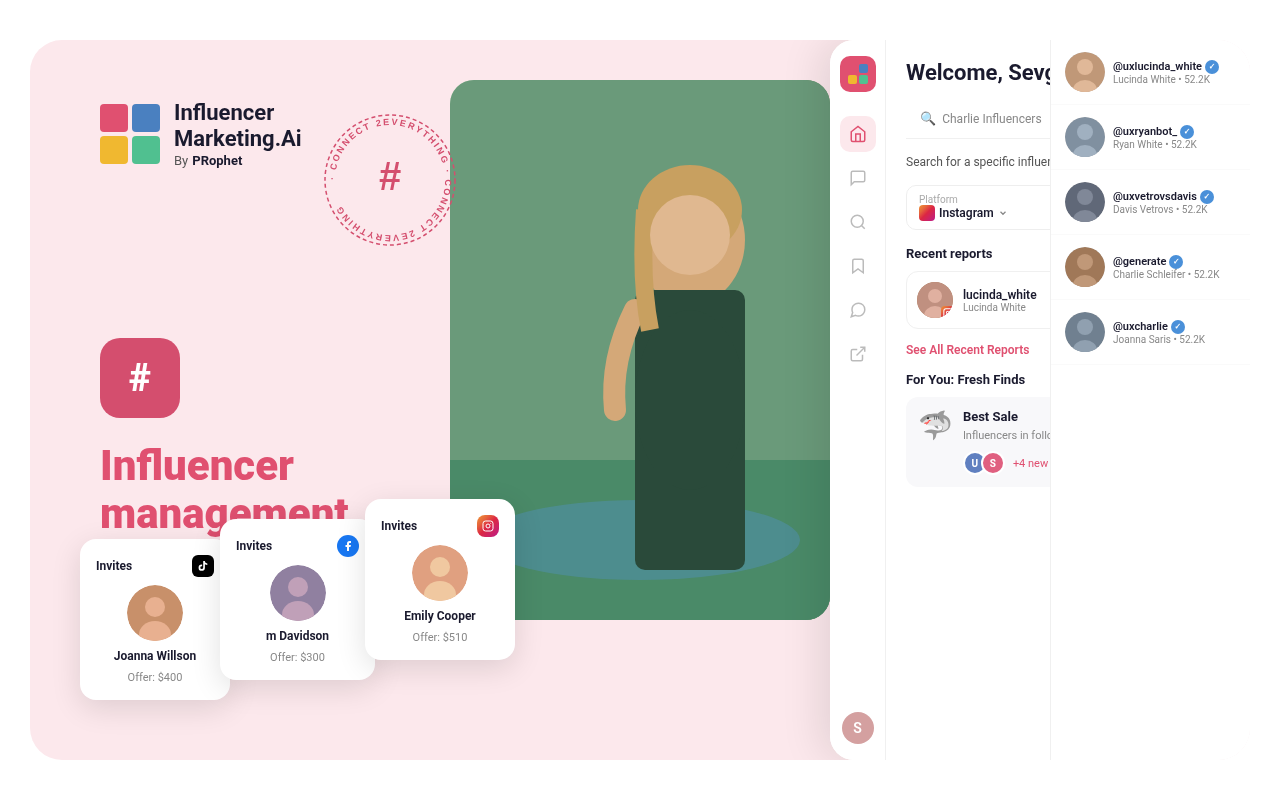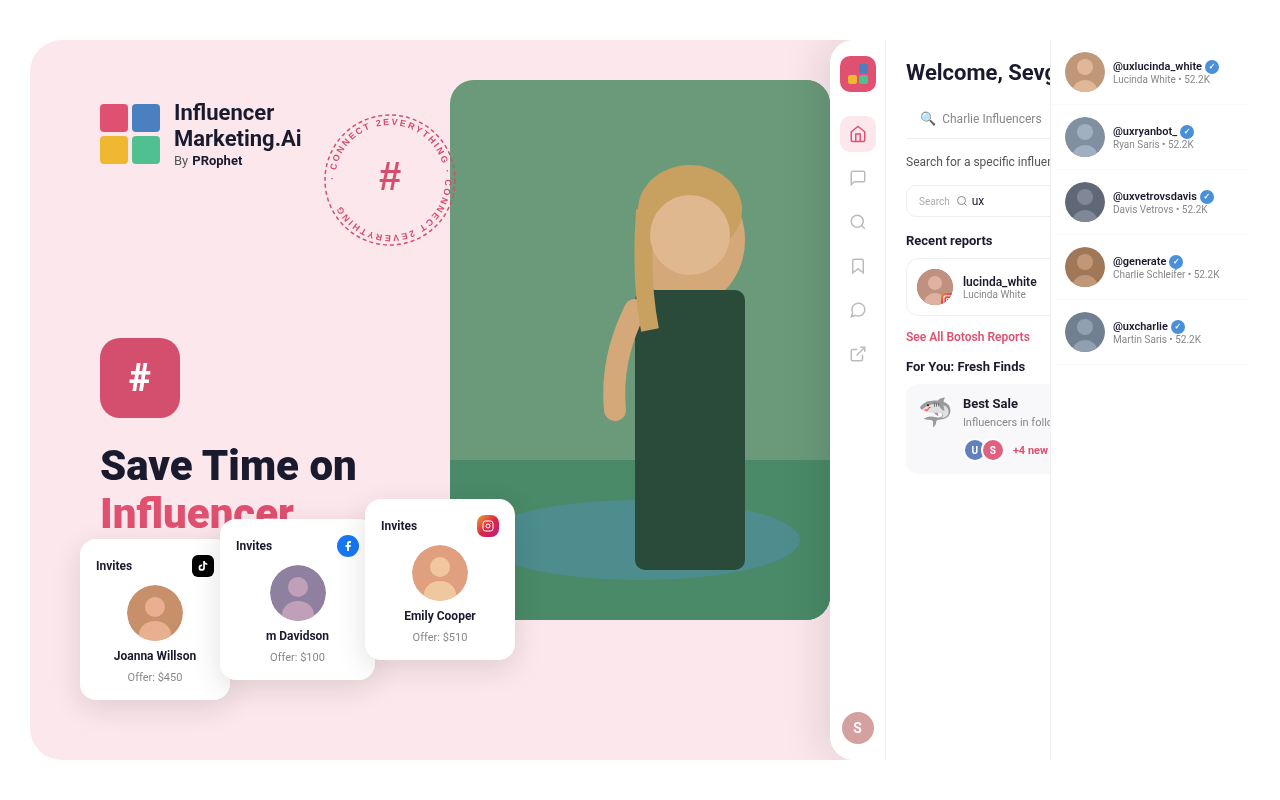--- a/index.html
+++ b/index.html
@@ -558,21 +558,21 @@
       justify-content: center;
       font-weight: 700;
       color: white;
     }
 
     .mini-avatar:first-child { margin-left: 0; }
 
     .new-badge {
       font-size: 11px;
       color: #e05070;
-      font-weight: 700;
+      font-weight: 400;
       margin-left: 8px;
     }
 
     
     .search-results-panel {
       position: absolute;
       right: 0;
       top: 0;
       width: 200px;
       height: 720px;
@@ -705,21 +705,20 @@
           </text>
           <text x="80" y="90" text-anchor="middle" font-size="40" font-weight="900" fill="#d44e6e" font-family="Arial">#</text>
         </svg>
       </div>
 
       <div class="hash-bubble" style="margin-top: 170px;">
         <span class="hash-bubble-text">#</span>
       </div>
 
       <div class="headline">
-        <div>Save Time on</div>
         <div class="headline-pink">
           <span>Influencer</span><br>
           <span>management</span>
         </div>
       </div>
 
       <div class="invite-cards-area">
 
         <div class="invite-card invite-card-1">
           <div class="invite-card-header">
@@ -731,41 +730,41 @@
             </div>
           </div>
           <div class="person-avatar-svg">
             <svg viewBox="0 0 56 56" width="56" height="56">
               <circle cx="28" cy="28" r="28" fill="#c8906a"></circle>
               <circle cx="28" cy="22" r="10" fill="#e8b090"></circle>
               <ellipse cx="28" cy="50" rx="16" ry="14" fill="#e8b090"></ellipse>
             </svg>
           </div>
           <div class="invite-name">Joanna Willson</div>
-          <div class="invite-offer">Offer: $450</div>
+          <div class="invite-offer">Offer: $400</div>
         </div>
 
         <div class="invite-card invite-card-2">
           <div class="invite-card-header">
             <span class="invite-title">Invites</span>
             <div class="invite-platform-icon facebook-icon-bg" style="width:22px;height:22px;">
               <svg width="12" height="12" viewBox="0 0 24 24" fill="white">
                 <path d="M18 2h-3a5 5 0 00-5 5v3H7v4h3v8h4v-8h3l1-4h-4V7a1 1 0 011-1h3z"></path>
               </svg>
             </div>
           </div>
           <div class="person-avatar-svg">
             <svg viewBox="0 0 56 56" width="56" height="56">
               <circle cx="28" cy="28" r="28" fill="#9080a0"></circle>
               <circle cx="28" cy="22" r="10" fill="#c0a0b8"></circle>
               <ellipse cx="28" cy="50" rx="16" ry="14" fill="#c0a0b8"></ellipse>
             </svg>
           </div>
           <div class="invite-name">m Davidson</div>
-          <div class="invite-offer">Offer: $100</div>
+          <div class="invite-offer">Offer: $300</div>
         </div>
 
         <div class="invite-card invite-card-3">
           <div class="invite-card-header">
             <span class="invite-title">Invites</span>
             <div class="invite-platform-icon instagram-icon-bg" style="width:22px;height:22px;">
               <svg width="12" height="12" viewBox="0 0 24 24" fill="none" stroke="white" stroke-width="2">
                 <rect x="2" y="2" width="20" height="20" rx="5" ry="5"></rect>
                 <circle cx="12" cy="12" r="4"></circle>
                 <circle cx="17.5" cy="6.5" r="1" fill="white" stroke="none"></circle>
@@ -873,20 +872,32 @@
                 <span>Search Influencer</span>
               </div>
             </div>
           </div>
 
           <div class="app-content">
             <div class="search-description">Search for a specific influencer to generate a pr</div>
 
             
             <div class="search-row">
+              <div class="platform-select">
+                <div>
+                  <span class="platform-label">Platform</span>
+                  <div class="platform-value">
+                    <span class="insta-icon"></span>
+                    <span>Instagram</span>
+                    <svg width="10" height="10" viewBox="0 0 24 24" fill="none" stroke="#888" stroke-width="3">
+                      <polyline points="6 9 12 15 18 9"></polyline>
+                    </svg>
+                  </div>
+                </div>
+              </div>
               <div class="search-input-box">
                 <span class="search-label">Search</span>
                 <div class="search-val">
                   <svg width="12" height="12" viewBox="0 0 24 24" fill="none" stroke="#888" stroke-width="2">
                     <circle cx="11" cy="11" r="8"></circle>
                     <line x1="21" y1="21" x2="16.65" y2="16.65"></line>
                   </svg>
                   <span>ux</span>
                 </div>
               </div>
@@ -908,21 +919,21 @@
                     <circle cx="12" cy="12" r="4"></circle>
                   </svg>
                 </div>
               </div>
               <div class="report-info">
                 <div class="report-handle">lucinda_white</div>
                 <div class="report-name">Lucinda White</div>
               </div>
             </div>
 
-            <span class="see-all-link">See All Botosh Reports</span>
+            <span class="see-all-link">See All Recent Reports</span>
 
             
             <div class="for-you-section">
               <div class="section-title">For You: Fresh Finds</div>
               <div class="for-you-card">
                 <div class="shooting-star-icon">🦈</div>
                 <div class="for-you-content">
                   <div class="for-you-title">Best Sale</div>
                   <div class="for-you-desc">Influencers
 in followers</div>
@@ -964,21 +975,21 @@
                 <circle cx="20" cy="15" r="8" fill="#a0b0c0"></circle>
                 <ellipse cx="20" cy="38" rx="12" ry="10" fill="#a0b0c0"></ellipse>
               </svg>
             </div>
             <div class="result-info">
               <div class="result-handle">
                 <span>@uxryanbot_</span>
                 <div class="verified-icon">✓</div>
               </div>
               <div class="result-name">
-                <span>Ryan Saris</span> • <span>52.2K</span>
+                <span>Ryan White</span> • <span>52.2K</span>
               </div>
             </div>
           </div>
 
           <div class="search-result-item">
             <div class="result-avatar">
               <svg viewBox="0 0 40 40" width="40" height="40">
                 <circle cx="20" cy="20" r="20" fill="#606878"></circle>
                 <circle cx="20" cy="15" r="8" fill="#808898"></circle>
                 <ellipse cx="20" cy="38" rx="12" ry="10" fill="#808898"></ellipse>
@@ -1021,21 +1032,21 @@
                 <circle cx="20" cy="15" r="8" fill="#90a0b0"></circle>
                 <ellipse cx="20" cy="38" rx="12" ry="10" fill="#90a0b0"></ellipse>
               </svg>
             </div>
             <div class="result-info">
               <div class="result-handle">
                 <span>@uxcharlie</span>
                 <div class="verified-icon">✓</div>
               </div>
               <div class="result-name">
-                <span>Martin Saris</span> • <span>52.2K</span>
+                <span>Joanna Saris</span> • <span>52.2K</span>
               </div>
             </div>
           </div>
         </div>
 
       </div>
     </div>
 
   </div>
 </div>

